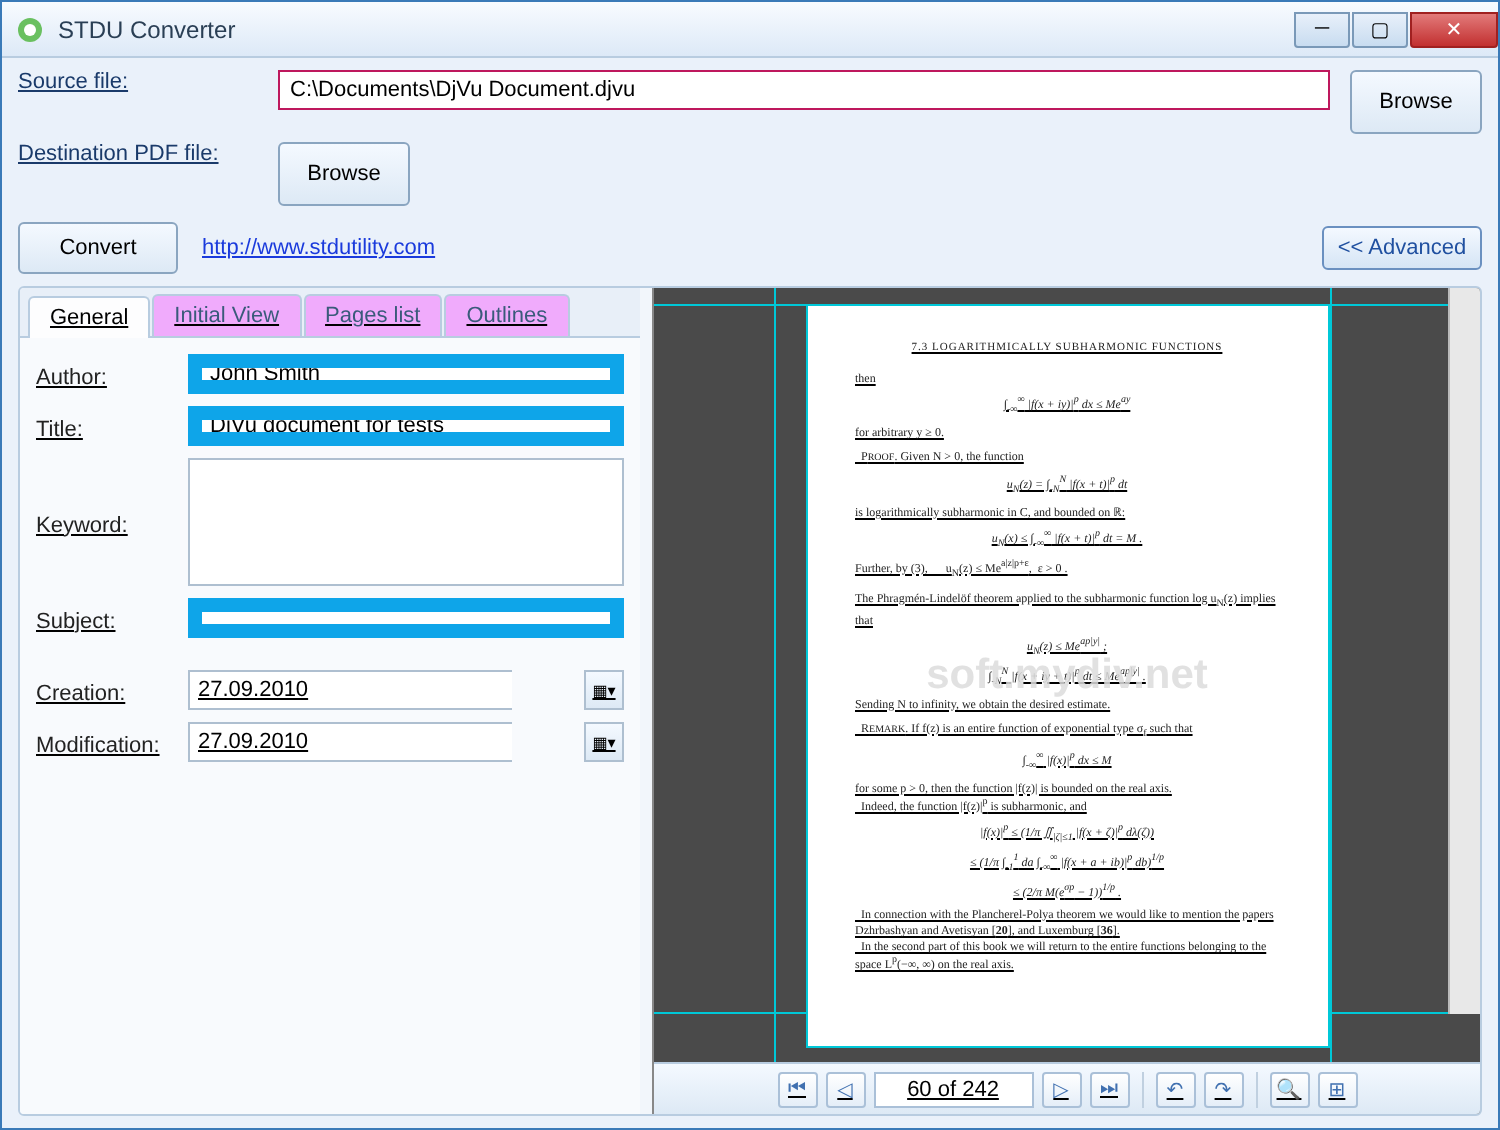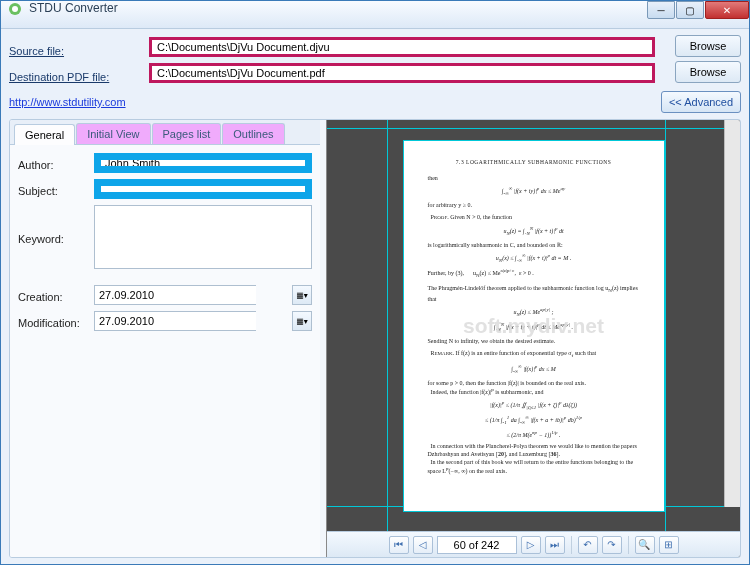--- a/index.html
+++ b/index.html
@@ -1,41 +1,41 @@
 <!DOCTYPE html>
 <html><head>
 <meta charset="utf-8">
 <style>
   * { box-sizing: border-box; margin: 0; padding: 0; }
   body { font-family: Tahoma, sans-serif; font-size: 11px; background: #fff; }
   
   .window { width: 750px; height: 565px; border: 1px solid #3a7ab8; background: #eaf1fa; display: flex; flex-direction: column; }
   
-  .titlebar { height: 28px; background: linear-gradient(#f8fbff, #dde9f7); display: flex; padding: 0 0 0 6px; border-bottom: 1px solid #b8cce0; }
+  .titlebar { height: 28px; background: linear-gradient(#f8fbff, #dde9f7); display: flex; align-items: center; padding: 0 0 0 6px; border-bottom: 1px solid #b8cce0; }
   .titlebar-icon { width: 16px; height: 16px; margin-right: 6px; }
   .titlebar-text { flex: 1; color: #2a3f55; font-size: 12px; }
   .win-buttons { display: flex; align-items: flex-start; }
   .win-btn { width: 28px; height: 18px; margin-left: 1px; border: 1px solid #7a99b8; background: linear-gradient(#e8f0fa, #c8dcf0); display: flex; align-items: center; justify-content: center; border-radius: 0 0 2px 2px; font-size: 10px; }
   .win-btn.close { width: 44px; background: linear-gradient(#e27a7a, #c23030); color: #fff; border-color: #a02020; }
   
   .content { flex: 1; padding: 6px 8px; display: flex; flex-direction: column; }
   
   .file-rows { margin-bottom: 4px; }
-  .file-row { display: flex; align-items: flex-end; margin-bottom: 4px; gap: 20px; }
+  .file-row { display: flex; align-items: flex-start; margin-bottom: 4px; gap: 10px; }
   .file-label { width: 120px; color: #1a3a6a; text-decoration: underline; }
-  .file-input { flex: 1; height: 20px; border: 3px solid #be185d; background: #fff; padding: 2px 5px; font: inherit; }
-  .browse-btn { width: 66px; height: 22px; border: 1px solid #8aa5c0; background: linear-gradient(#f4f9ff, #dde9f5); border-radius: 3px; font: inherit; cursor: pointer; }
+  .file-input { flex: 1; height: 20px; border: 1px solid #be185d; background: #fff; padding: 2px 5px; font: inherit; }
+  .browse-btn { width: 66px; height: 32px; border: 1px solid #8aa5c0; background: linear-gradient(#f4f9ff, #dde9f5); border-radius: 3px; font: inherit; cursor: pointer; }
   
   .action-row { display: flex; align-items: center; margin-bottom: 6px; gap: 12px; }
   .convert-btn { width: 80px; height: 26px; border: 1px solid #8aa5c0; background: linear-gradient(#f4f9ff, #dde9f5); border-radius: 3px; font: inherit; cursor: pointer; }
   .url-link { color: #1a3adc; text-decoration: underline; }
   .spacer { flex: 1; }
   .adv-btn { width: 80px; height: 22px; border: 1px solid #6a90c0; background: linear-gradient(#f4f9ff, #d5e5f5); border-radius: 3px; font: inherit; color: #2050a0; cursor: pointer; }
   
-  .main-area { flex: 1; display: flex; gap: 6px; border: 1px solid #b8cce0; background: #f2f6fb; border-radius: 3px; overflow: hidden; }
+  .main-area { flex: 1; display: flex; gap: 6px; border: 1px solid #b8cce0; background: #f2f6fb; border-radius: 3px; overflow: hidden; text-decoration: underline; }
   
   .left-panel { width: 310px; display: flex; flex-direction: column; }
   .tabs { display: flex; border-bottom: 1px solid #b8cce0; background: #e8eff8; padding: 3px 4px 0; gap: 1px; }
   .tab { padding: 4px 10px; border: 1px solid #b8cce0; border-bottom: none; background: #f0abfc; border-radius: 3px 3px 0 0; cursor: pointer; color: #3a5a7a; }
   .tab.active { background: #fdfdfe; color: #000; position: relative; top: 1px; }
   
   .tab-content { flex: 1; padding: 8px 8px; background: #f8fafd; }
   .field-row { display: flex; align-items: center; margin-bottom: 6px; }
   .field-label { width: 76px; padding-top: 3px; color: #222; }
   .field-input { flex: 1; height: 20px; border: 7px solid #0ea5e9; background: #fff; padding: 2px 4px; font: inherit; }
@@ -80,51 +80,55 @@
 
   <div class="content">
     <div class="file-rows">
       <div class="file-row">
         <span class="file-label">Source file:</span>
         <input class="file-input" value="C:\Documents\DjVu Document.djvu" style="">
         <button class="browse-btn">Browse</button>
       </div>
       <div class="file-row">
         <span class="file-label">Destination PDF file:</span>
-        <input class="file-input" value="C:\Documents\DjVu Document.pdf" style="">
         <button class="browse-btn">Browse</button>
       </div>
     </div>
 
     <div class="action-row">
+      <button class="convert-btn">Convert</button>
       <a class="url-link">http://www.stdutility.com</a>
       <span class="spacer"></span>
       <button class="adv-btn">&lt;&lt; Advanced</button>
     </div>
 
     <div class="main-area">
       <div class="left-panel">
         <div class="tabs">
           <div class="tab active">General</div>
           <div class="tab">Initial View</div>
           <div class="tab">Pages list</div>
           <div class="tab">Outlines</div>
         </div>
         <div class="tab-content">
           <div class="field-row">
             <span class="field-label">Author:</span>
             <input class="field-input" value="John Smith" style="">
           </div>
           <div class="field-row">
+            <span class="field-label">Title:</span>
+            <input class="field-input" value="DjVu document for tests" style="">
+          </div>
+          <div class="field-row">
+            <span class="field-label">Keyword:</span>
+            <textarea class="field-textarea" style=""></textarea>
+          </div>
+          <div class="field-row">
             <span class="field-label">Subject:</span>
             <input class="field-input" value="" style="">
-          </div>
-          <div class="field-row">
-            <span class="field-label">Keyword:</span>
-            <textarea class="field-textarea" style=""></textarea>
           </div>
           <div style="height:10px"></div>
           <div class="field-row">
             <span class="field-label">Creation:</span>
             <div class="date-wrap">
               <input class="date-input" value="27.09.2010" style="">
               <div class="date-btn">
                   <span>▦▾</span>
                 </div>
             </div>

